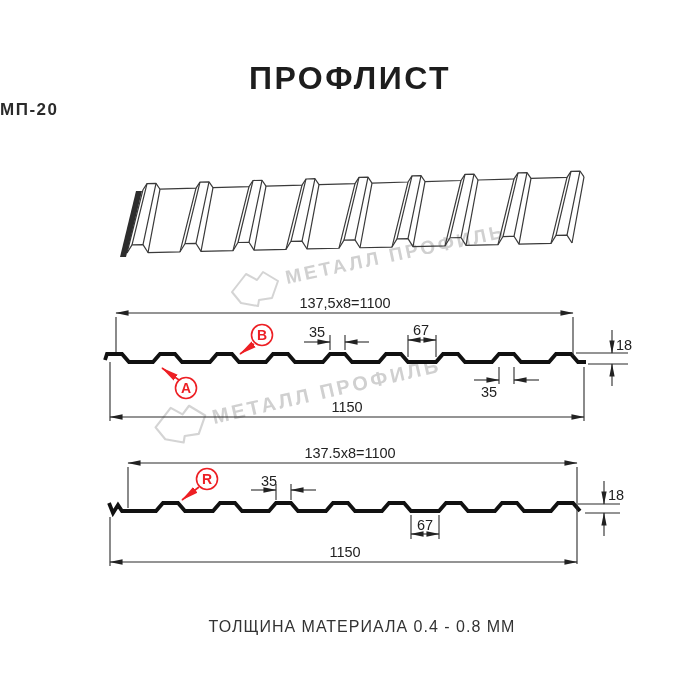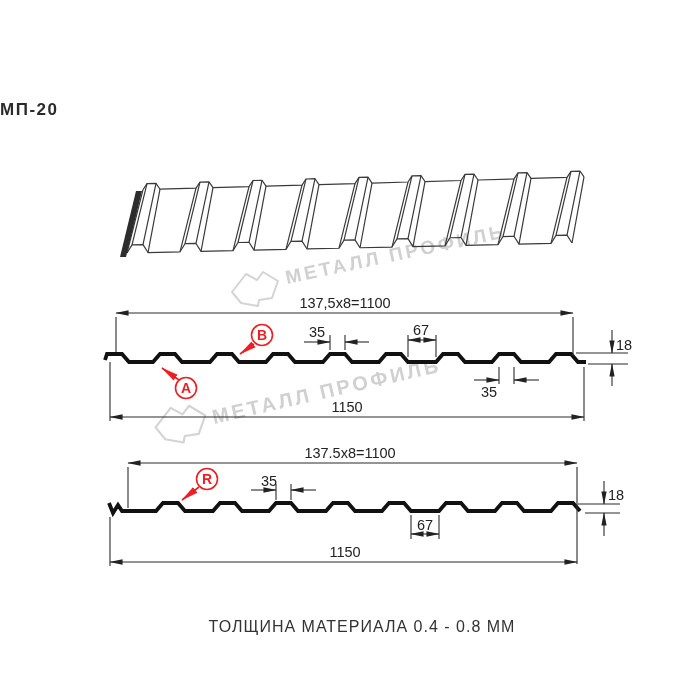--- a/index.html
+++ b/index.html
@@ -19,20 +19,21 @@
   .red-stroke{stroke:#ed1f24;fill:none;stroke-width:1.6;}
   .red-fill{fill:#ed1f24;font-size:14px;font-weight:bold;}
   .wm-text{fill:#cbcbcb;font-size:19px;font-weight:bold;letter-spacing:3px;opacity:.9;}
   .wm-logo{stroke:#cfcfcf;stroke-width:2;fill:none;stroke-linejoin:round;opacity:.9;}
 </style>
 </head>
 <body>
 
 <div id="page">
 
+  <div class="title">ПРОФЛИСТ</div>
   <div class="subtitle">МП-20</div>
 
   <svg width="700" height="700" viewBox="0 0 700 700">
     <defs>
       <marker id="mA" viewBox="0 0 12 6" refX="11.4" refY="3" markerWidth="12" markerHeight="6" orient="auto-start-reverse">
           <path d="M0,0.6 L12,3 L0,5.4 Z" fill="#222"></path>
         </marker>
       <marker id="mR" viewBox="0 0 12 6" refX="11.4" refY="3" markerWidth="11" markerHeight="6" orient="auto-start-reverse">
           <path d="M0,0.6 L12,3 L0,5.4 Z" fill="#ed1f24"></path>
         </marker>

